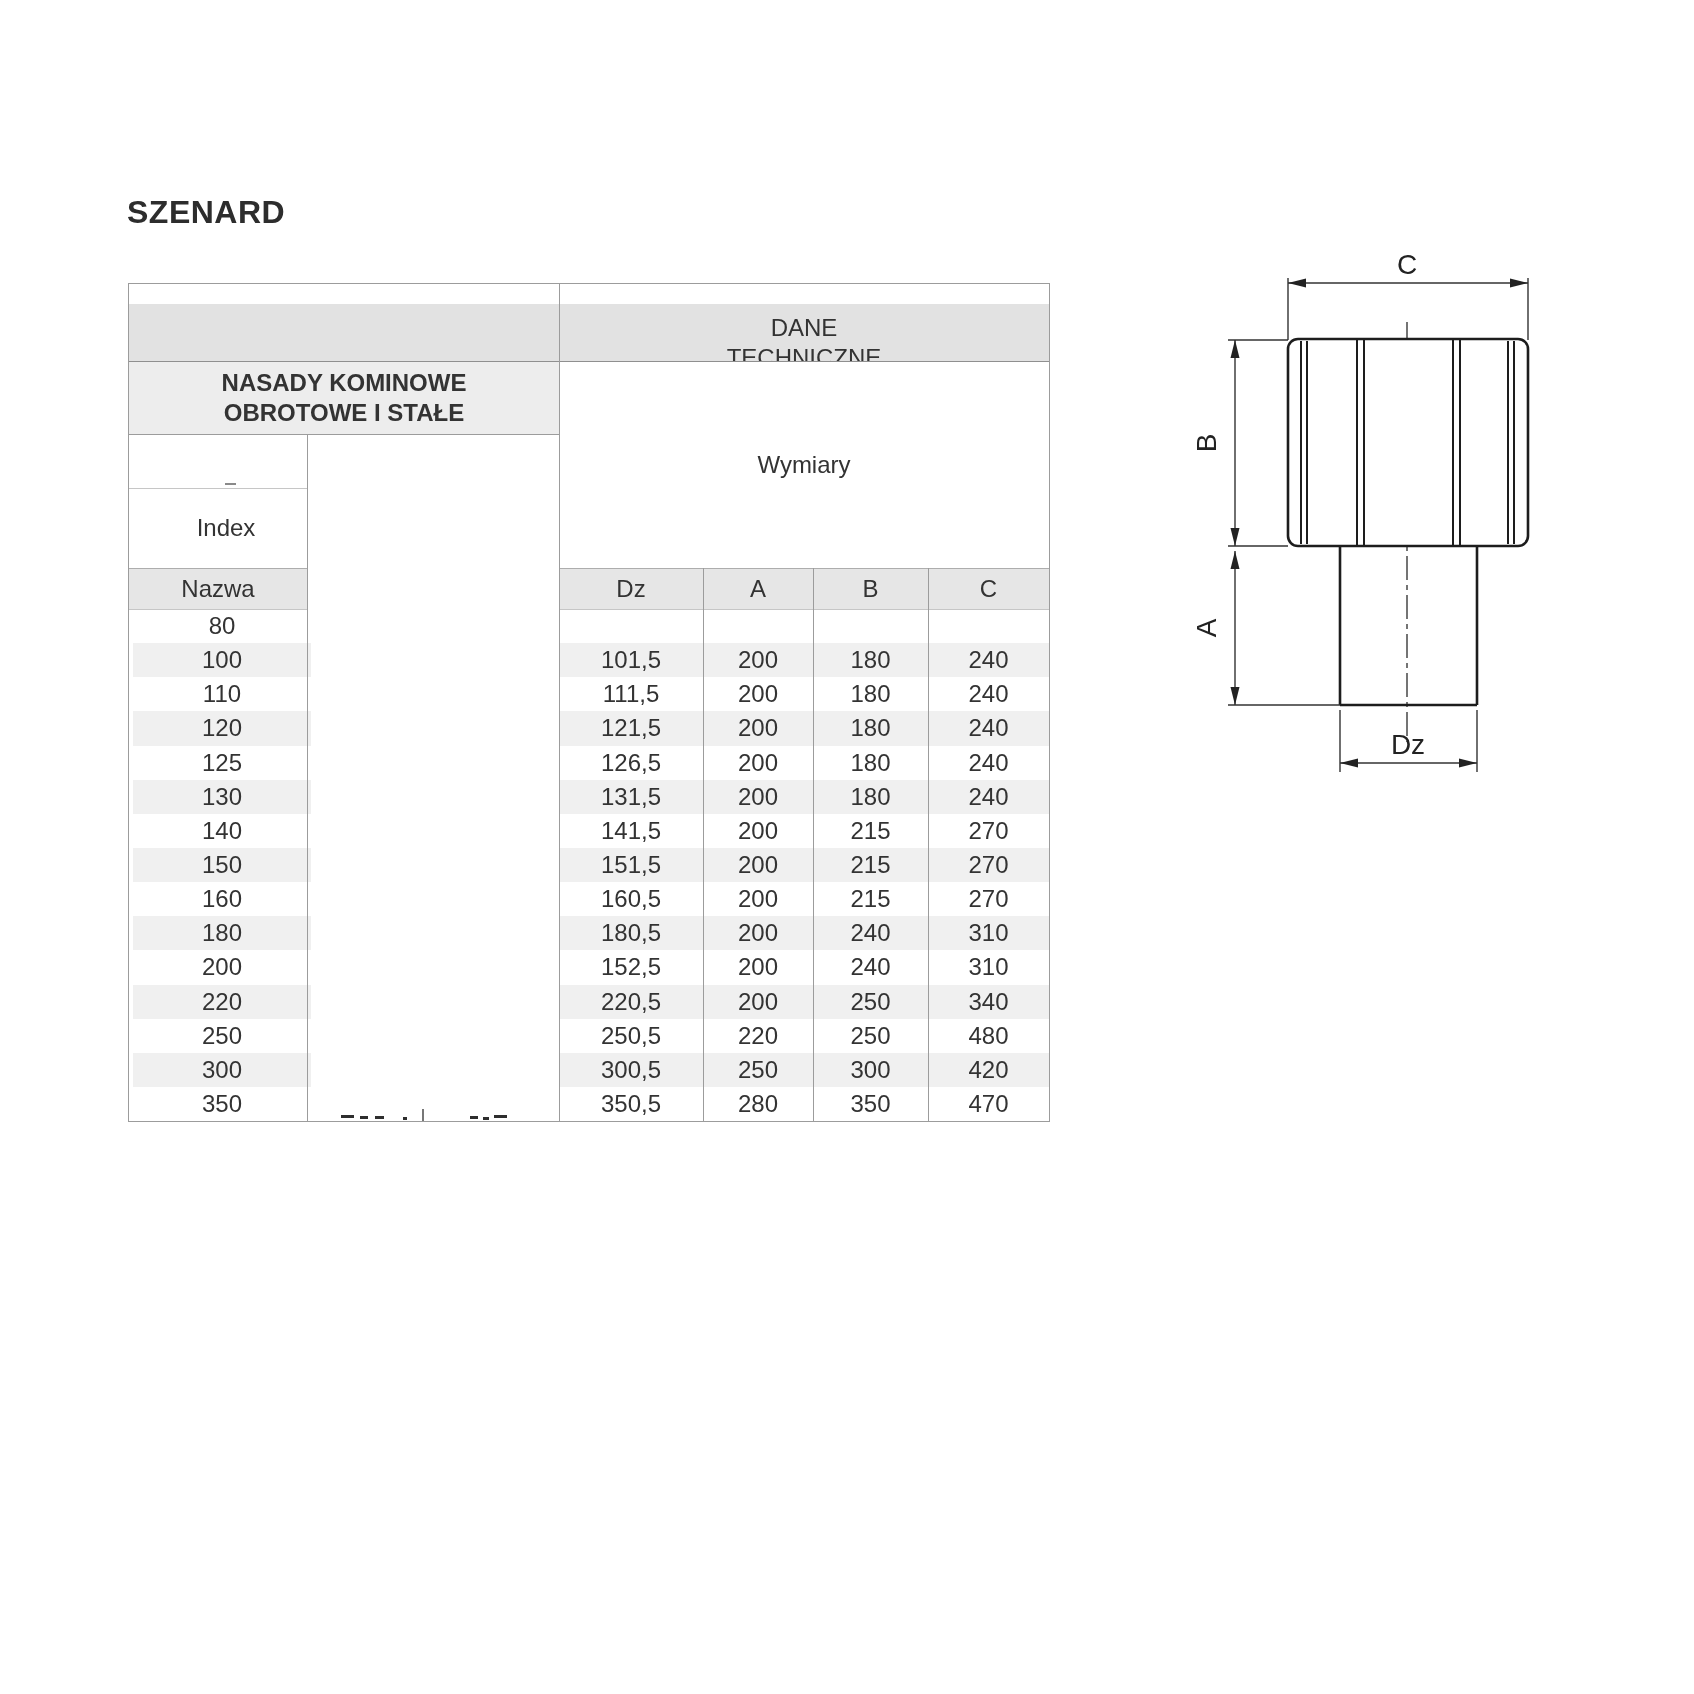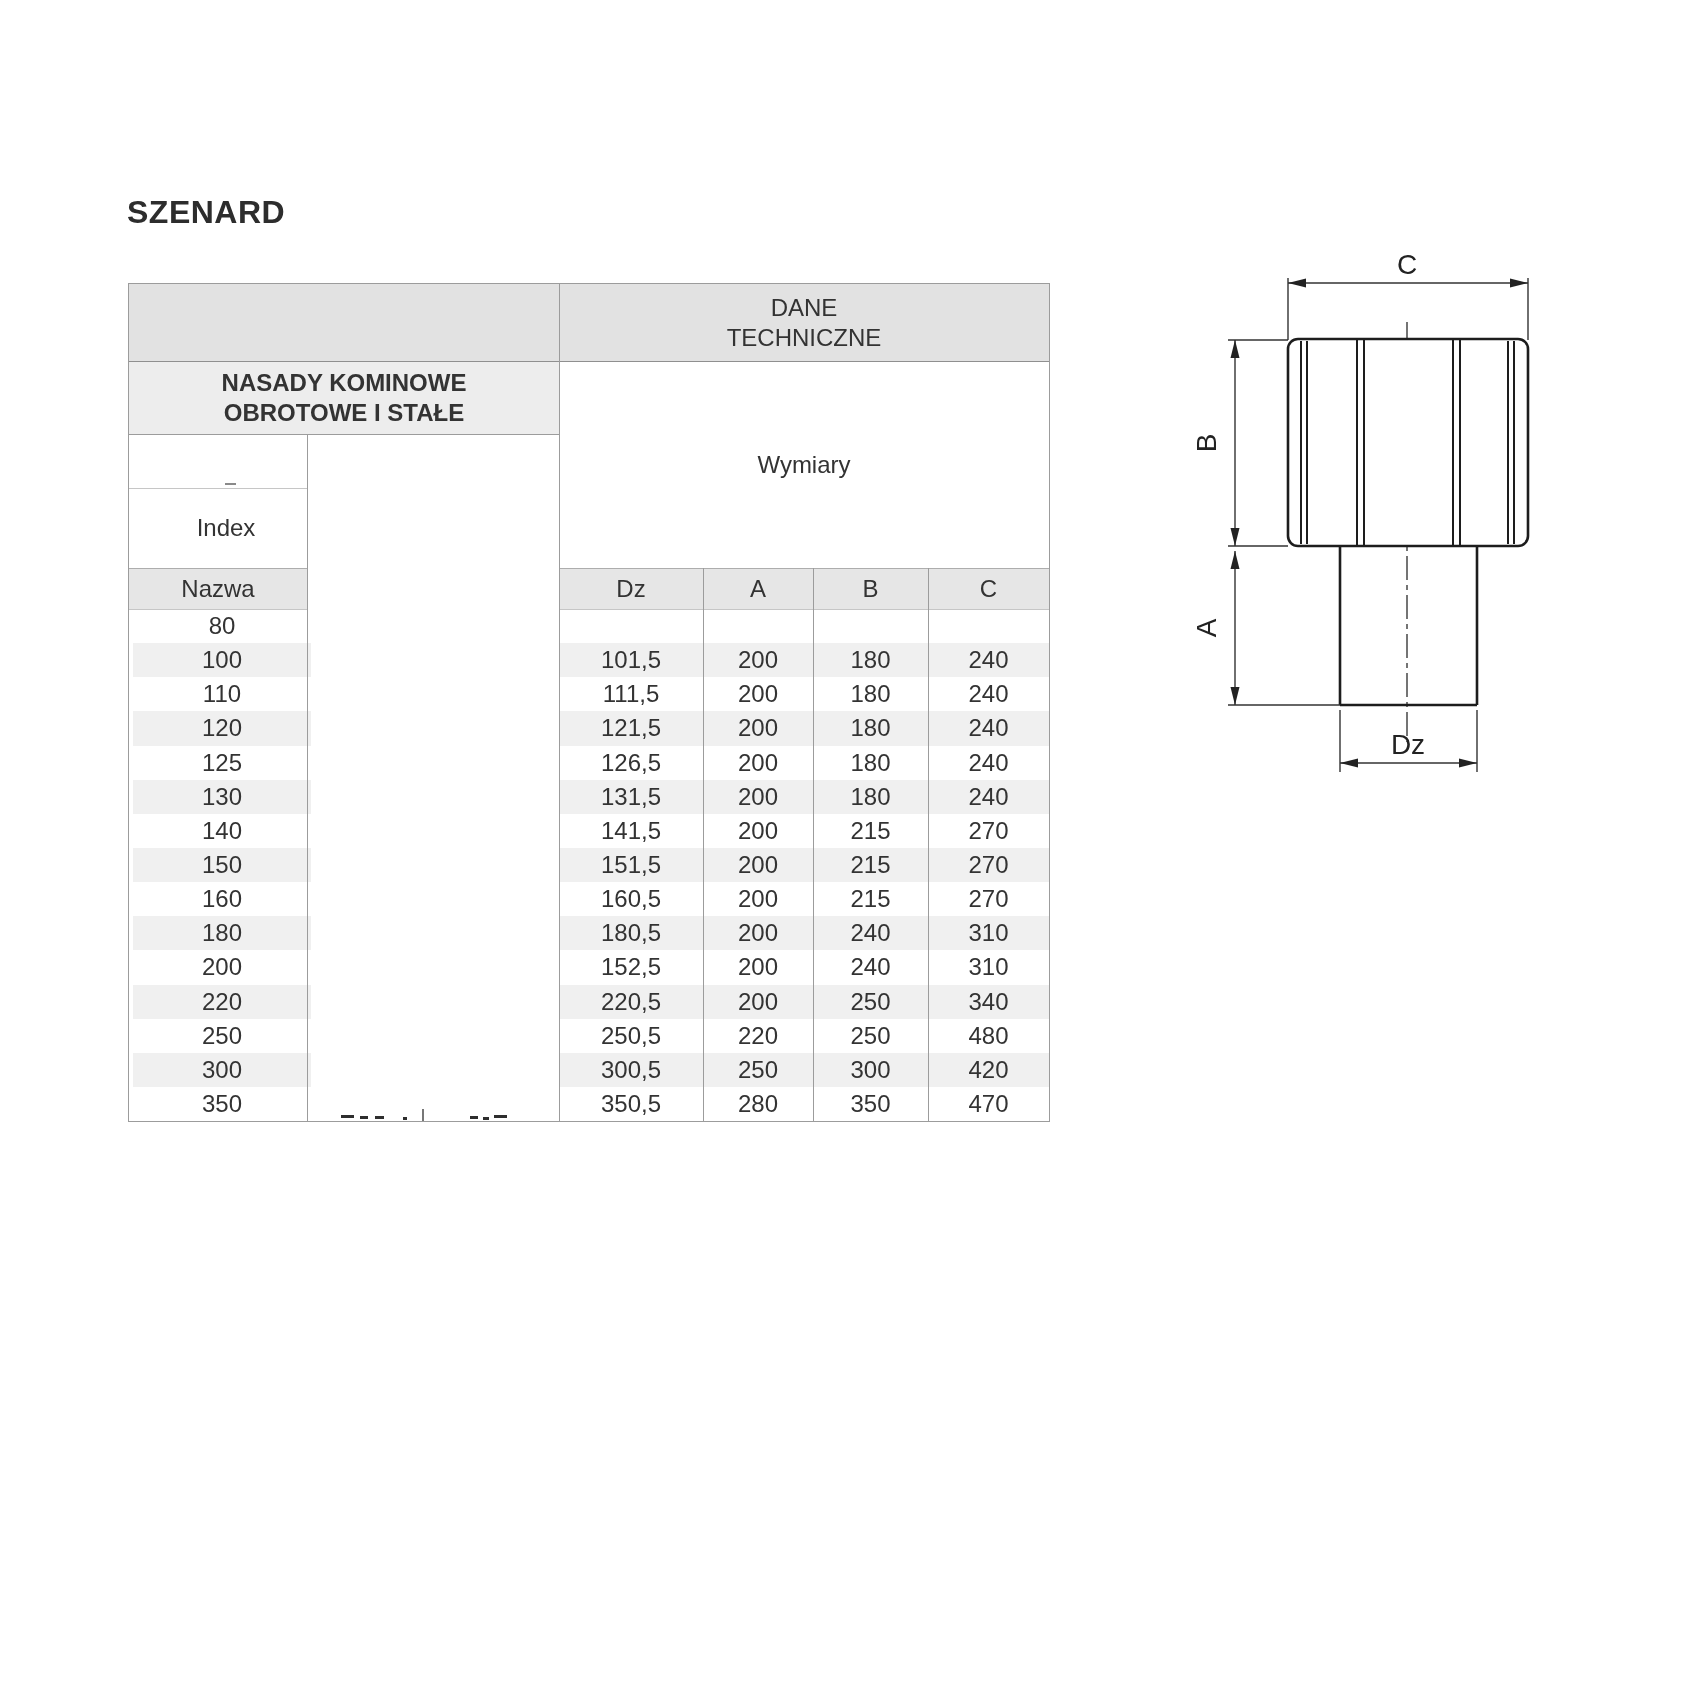--- a/index.html
+++ b/index.html
@@ -15,21 +15,21 @@
     left:127px;top:194px;font-size:32px;font-weight:bold;color:#2d2d2d;
     letter-spacing:0.5px;
   }
 
   
   #spec-table{
     left:128px;top:283px;width:920px;height:837px;
     border:1px solid #9c9c9c;box-sizing:content-box;font-size:24px;
   }
   .cell{display:flex;align-items:center;justify-content:center;text-align:center;}
-  .bg1{background:#e2e2e2;}   
+  .bg1{background:#e2e2e2;margin-top:20px;}   
   .bg2{background:#ededed;}   
   .bg3{background:#e6e6e6;text-align:center;}   
   .stripe{background:#f0f0f0;}
 
   .hline{position:absolute;height:1px;background:#9c9c9c;z-index:5;}
   .hline.faint{background:#c6c6c6;}
   .vline{position:absolute;width:1px;background:#9c9c9c;z-index:5;}
 
   #cell-top-left{left:0;top:0;width:430px;height:77px;}
   #cell-dane{left:430px;top:0;width:490px;height:77px;line-height:1.25;}

